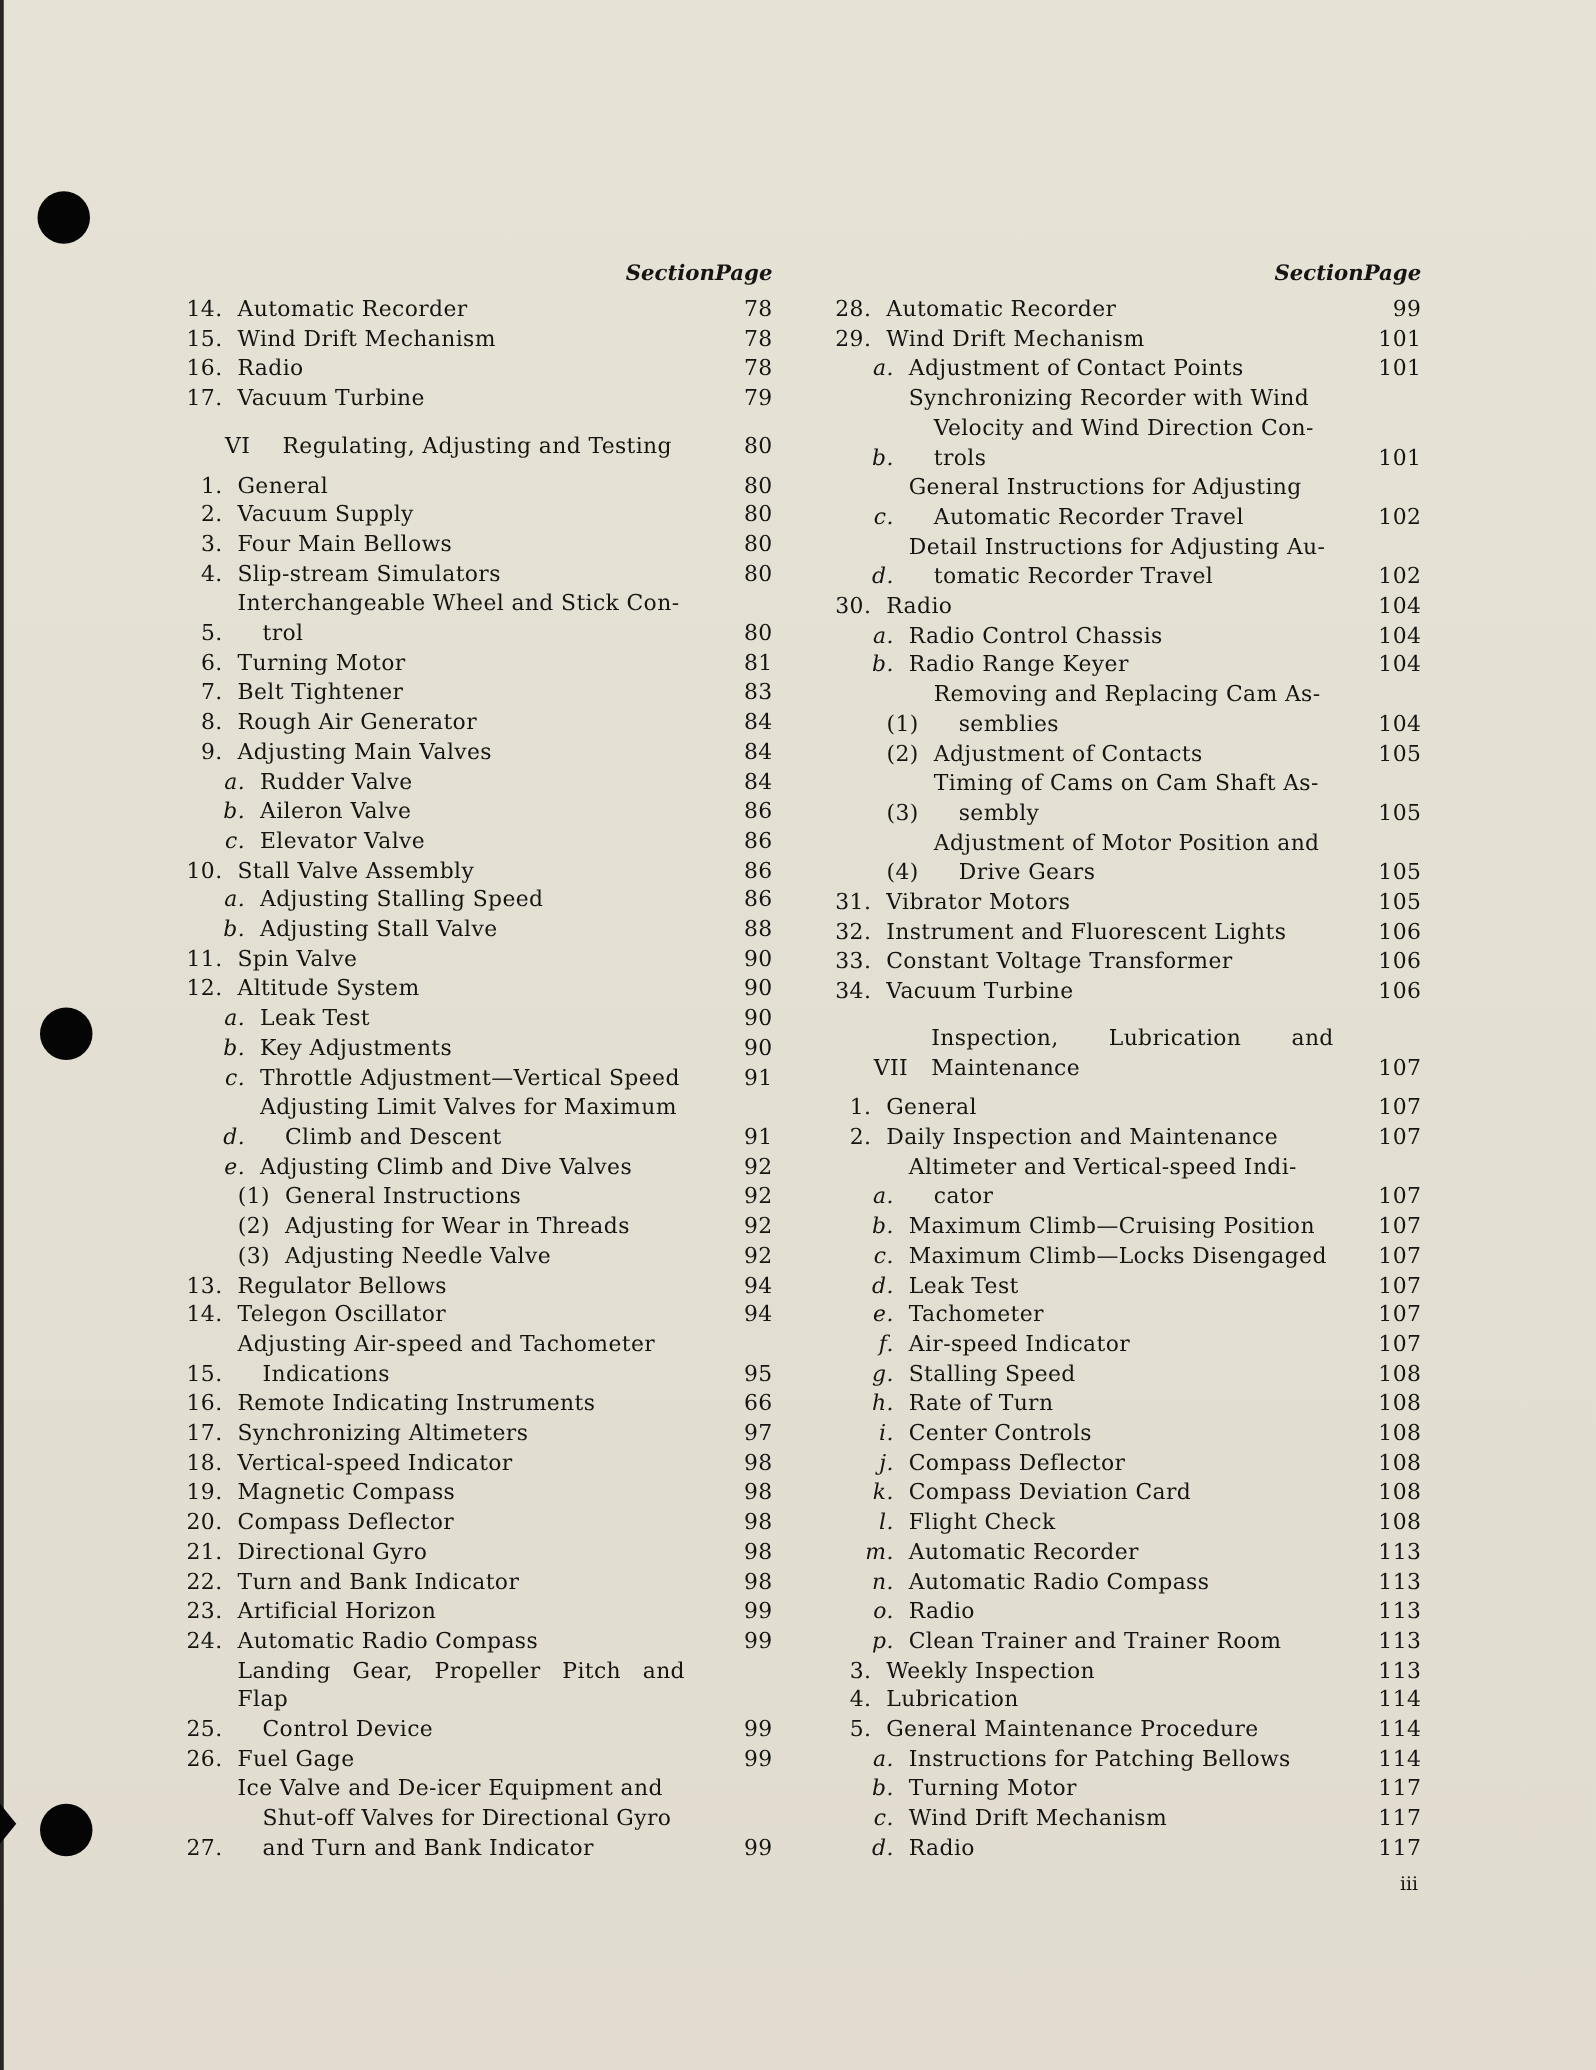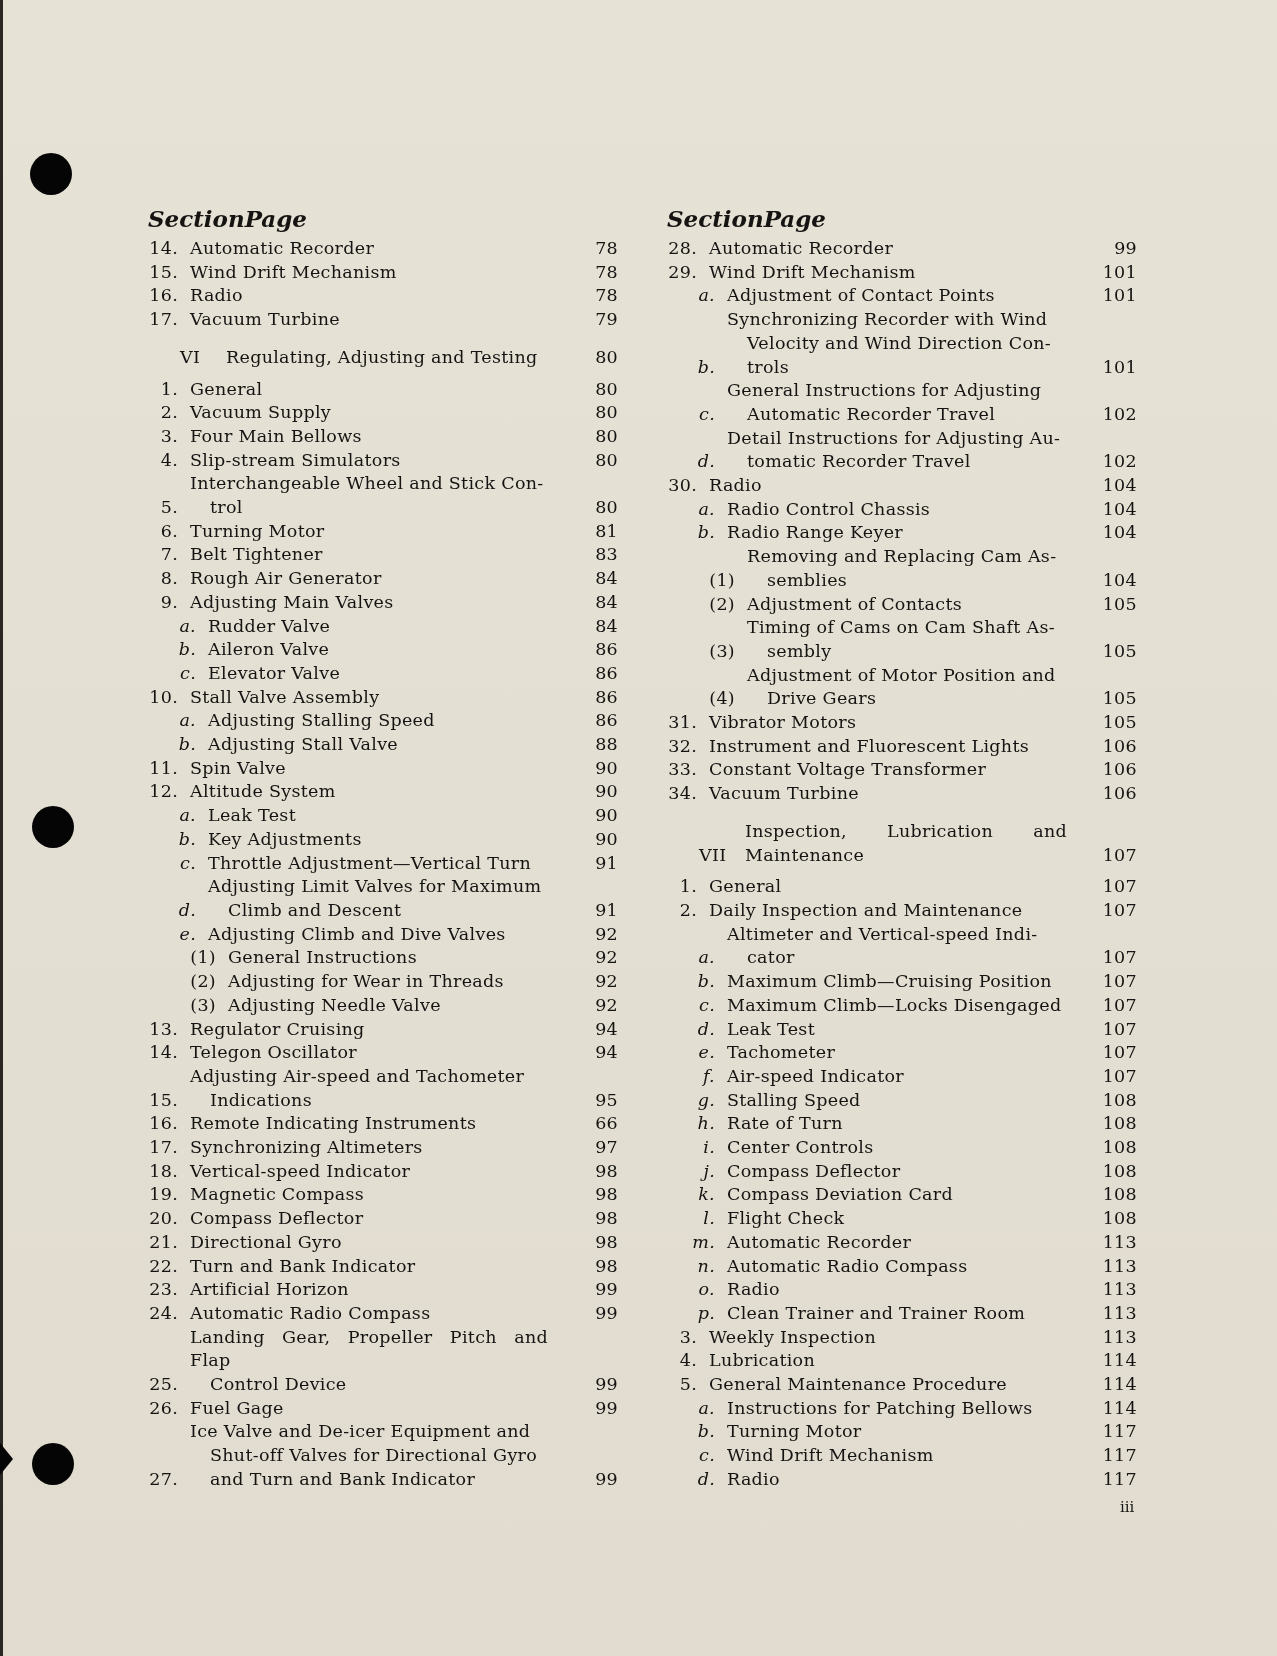--- a/index.html
+++ b/index.html
@@ -43,24 +43,24 @@
     }
     .column {
       position: absolute;
       top: 205px;
       width: 470px;
     }
     .col-left { left: 148px; }
     .col-right { left: 667px; }
     .col-header {
       display: flex;
-      justify-content: flex-start;
+      justify-content: flex-end;
       font-style: italic;
       font-weight: bold;
-      font-size: 23px;
+      font-size: 17px;
       height: 32px;
       line-height: 28px;
     }
     .entry {
       display: flex;
       align-items: flex-end;
       font-size: 17.5px;
       line-height: 23.7px;
       letter-spacing: 0.3px;
       font-weight: 500;
@@ -277,21 +277,21 @@
         <div class="entry lvl-2">
           <span class="num">b.</span>
           <span class="title">
             <span class="cont">Key Adjustments</span>
           </span>
           <span class="page-num">90</span>
         </div>
         <div class="entry lvl-2">
           <span class="num">c.</span>
           <span class="title">
-            <span class="cont">Throttle Adjustment—Vertical Turn</span>
+            <span class="cont">Throttle Adjustment—Vertical Speed</span>
           </span>
           <span class="page-num">91</span>
         </div>
         <div class="entry lvl-2">
           <span class="num">d.</span>
           <span class="title">
             <span class="cont">Adjusting Limit Valves for Maximum</span>
             <span class="cont cont-indent">Climb and Descent</span>
           </span>
           <span class="page-num">91</span>
@@ -320,21 +320,21 @@
         <div class="entry lvl-3">
           <span class="num">(3)</span>
           <span class="title">
             <span class="cont">Adjusting Needle Valve</span>
           </span>
           <span class="page-num">92</span>
         </div>
         <div class="entry lvl-1">
           <span class="num">13.</span>
           <span class="title">
-            <span class="cont">Regulator Cruising</span>
+            <span class="cont">Regulator Bellows</span>
           </span>
           <span class="page-num">94</span>
         </div>
         <div class="entry lvl-1">
           <span class="num">14.</span>
           <span class="title">
             <span class="cont">Telegon Oscillator</span>
           </span>
           <span class="page-num">94</span>
         </div>

